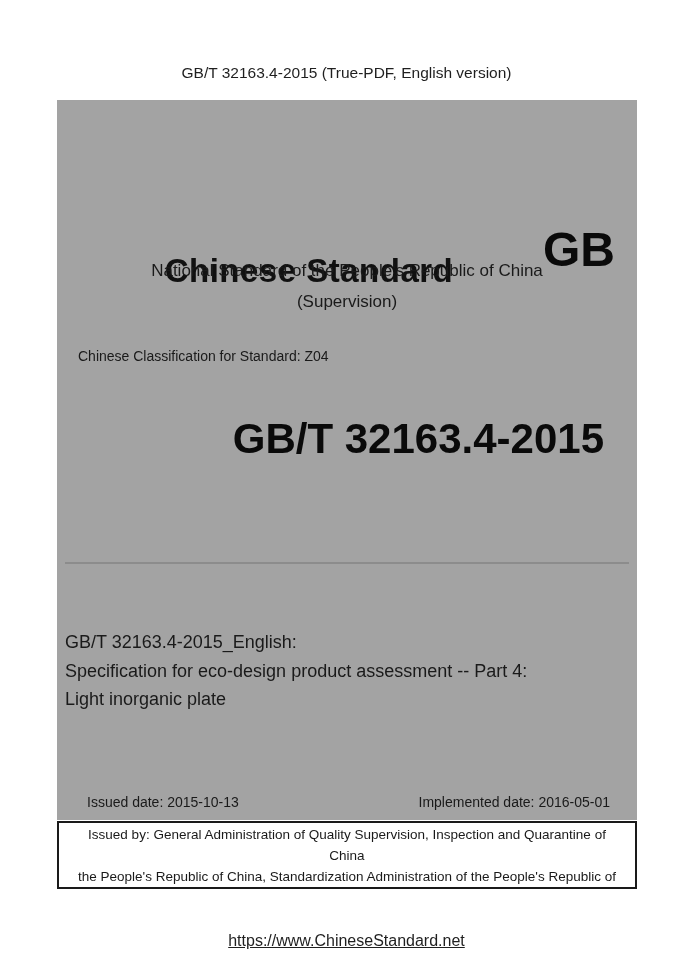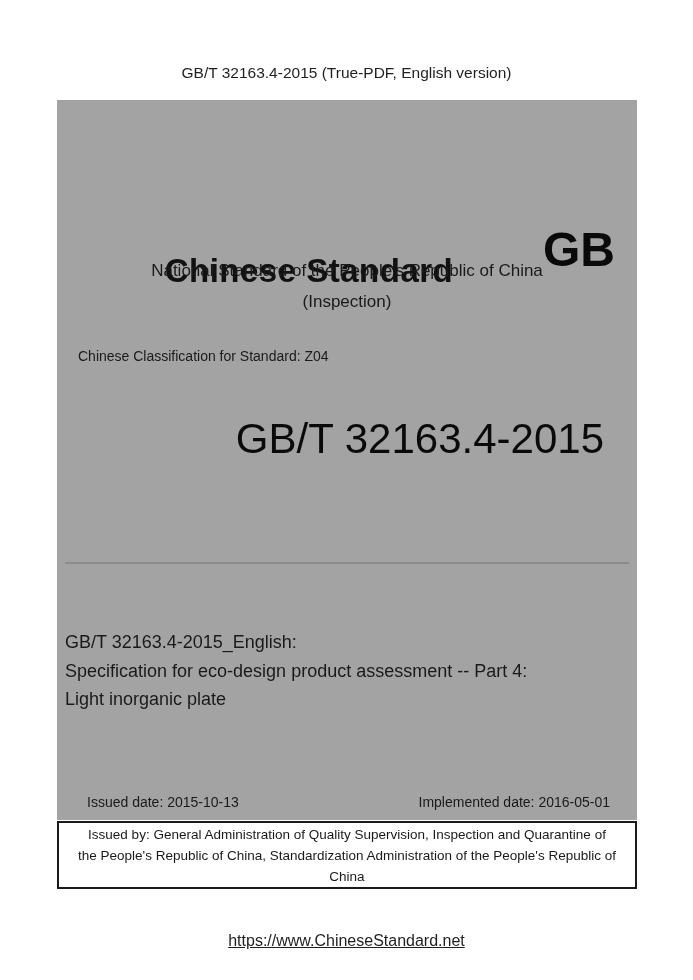--- a/index.html
+++ b/index.html
@@ -86,21 +86,21 @@
     left: 13px;
     font-size: 14px;
     color: #1a1a1a;
   }
 
   .standard-number {
     position: absolute;
     top: 307px;
     right: 25px;
     font-size: 42px;
-    font-weight: normal;
+    font-weight: bold;
     letter-spacing: 0px;
     color: #0a0a0a;
   }
 
   .subtitle-block {
     position: absolute;
     top: 520px;
     left: 0;
     width: 100%;
     text-align: left;
@@ -163,21 +163,21 @@
   <div class="doc-header">GB/T 32163.4-2015 (True-PDF, English version)</div>
 
   <div class="cover-box">
 
     <div class="brand-title">Chinese Standard</div>
 
     <div class="gb-logo">GB</div>
 
     <div class="national-block">
       <div>National Standard of the People's Republic of China</div>
-      <div>(Inspection)</div>
+      <div>(Supervision)</div>
     </div>
 
     <div class="classification">Chinese Classification for Standard: Z04</div>
 
     <div class="standard-number">GB/T 32163.4-2015</div>
 
     <div class="section-divider"></div>
 
     <div class="subtitle-block">
       <div>GB/T 32163.4-2015_English:</div>
@@ -187,21 +187,21 @@
 
     <div class="dates-row">
       <span>Issued date: 2015-10-13</span>
       <span>Implemented date: 2016-05-01</span>
     </div>
 
   </div>
 
   <div class="issuer-box">
     <div>Issued by: General Administration of Quality Supervision, Inspection and Quarantine of</div>
+    <div>China</div>
     <div>the People's Republic of China, Standardization Administration of the People's Republic of</div>
-    <div>China</div>
   </div>
 
   <div class="doc-footer">
     <a href="#">https://www.ChineseStandard.net</a>
   </div>
 
 </div>
 
 </body></html>

